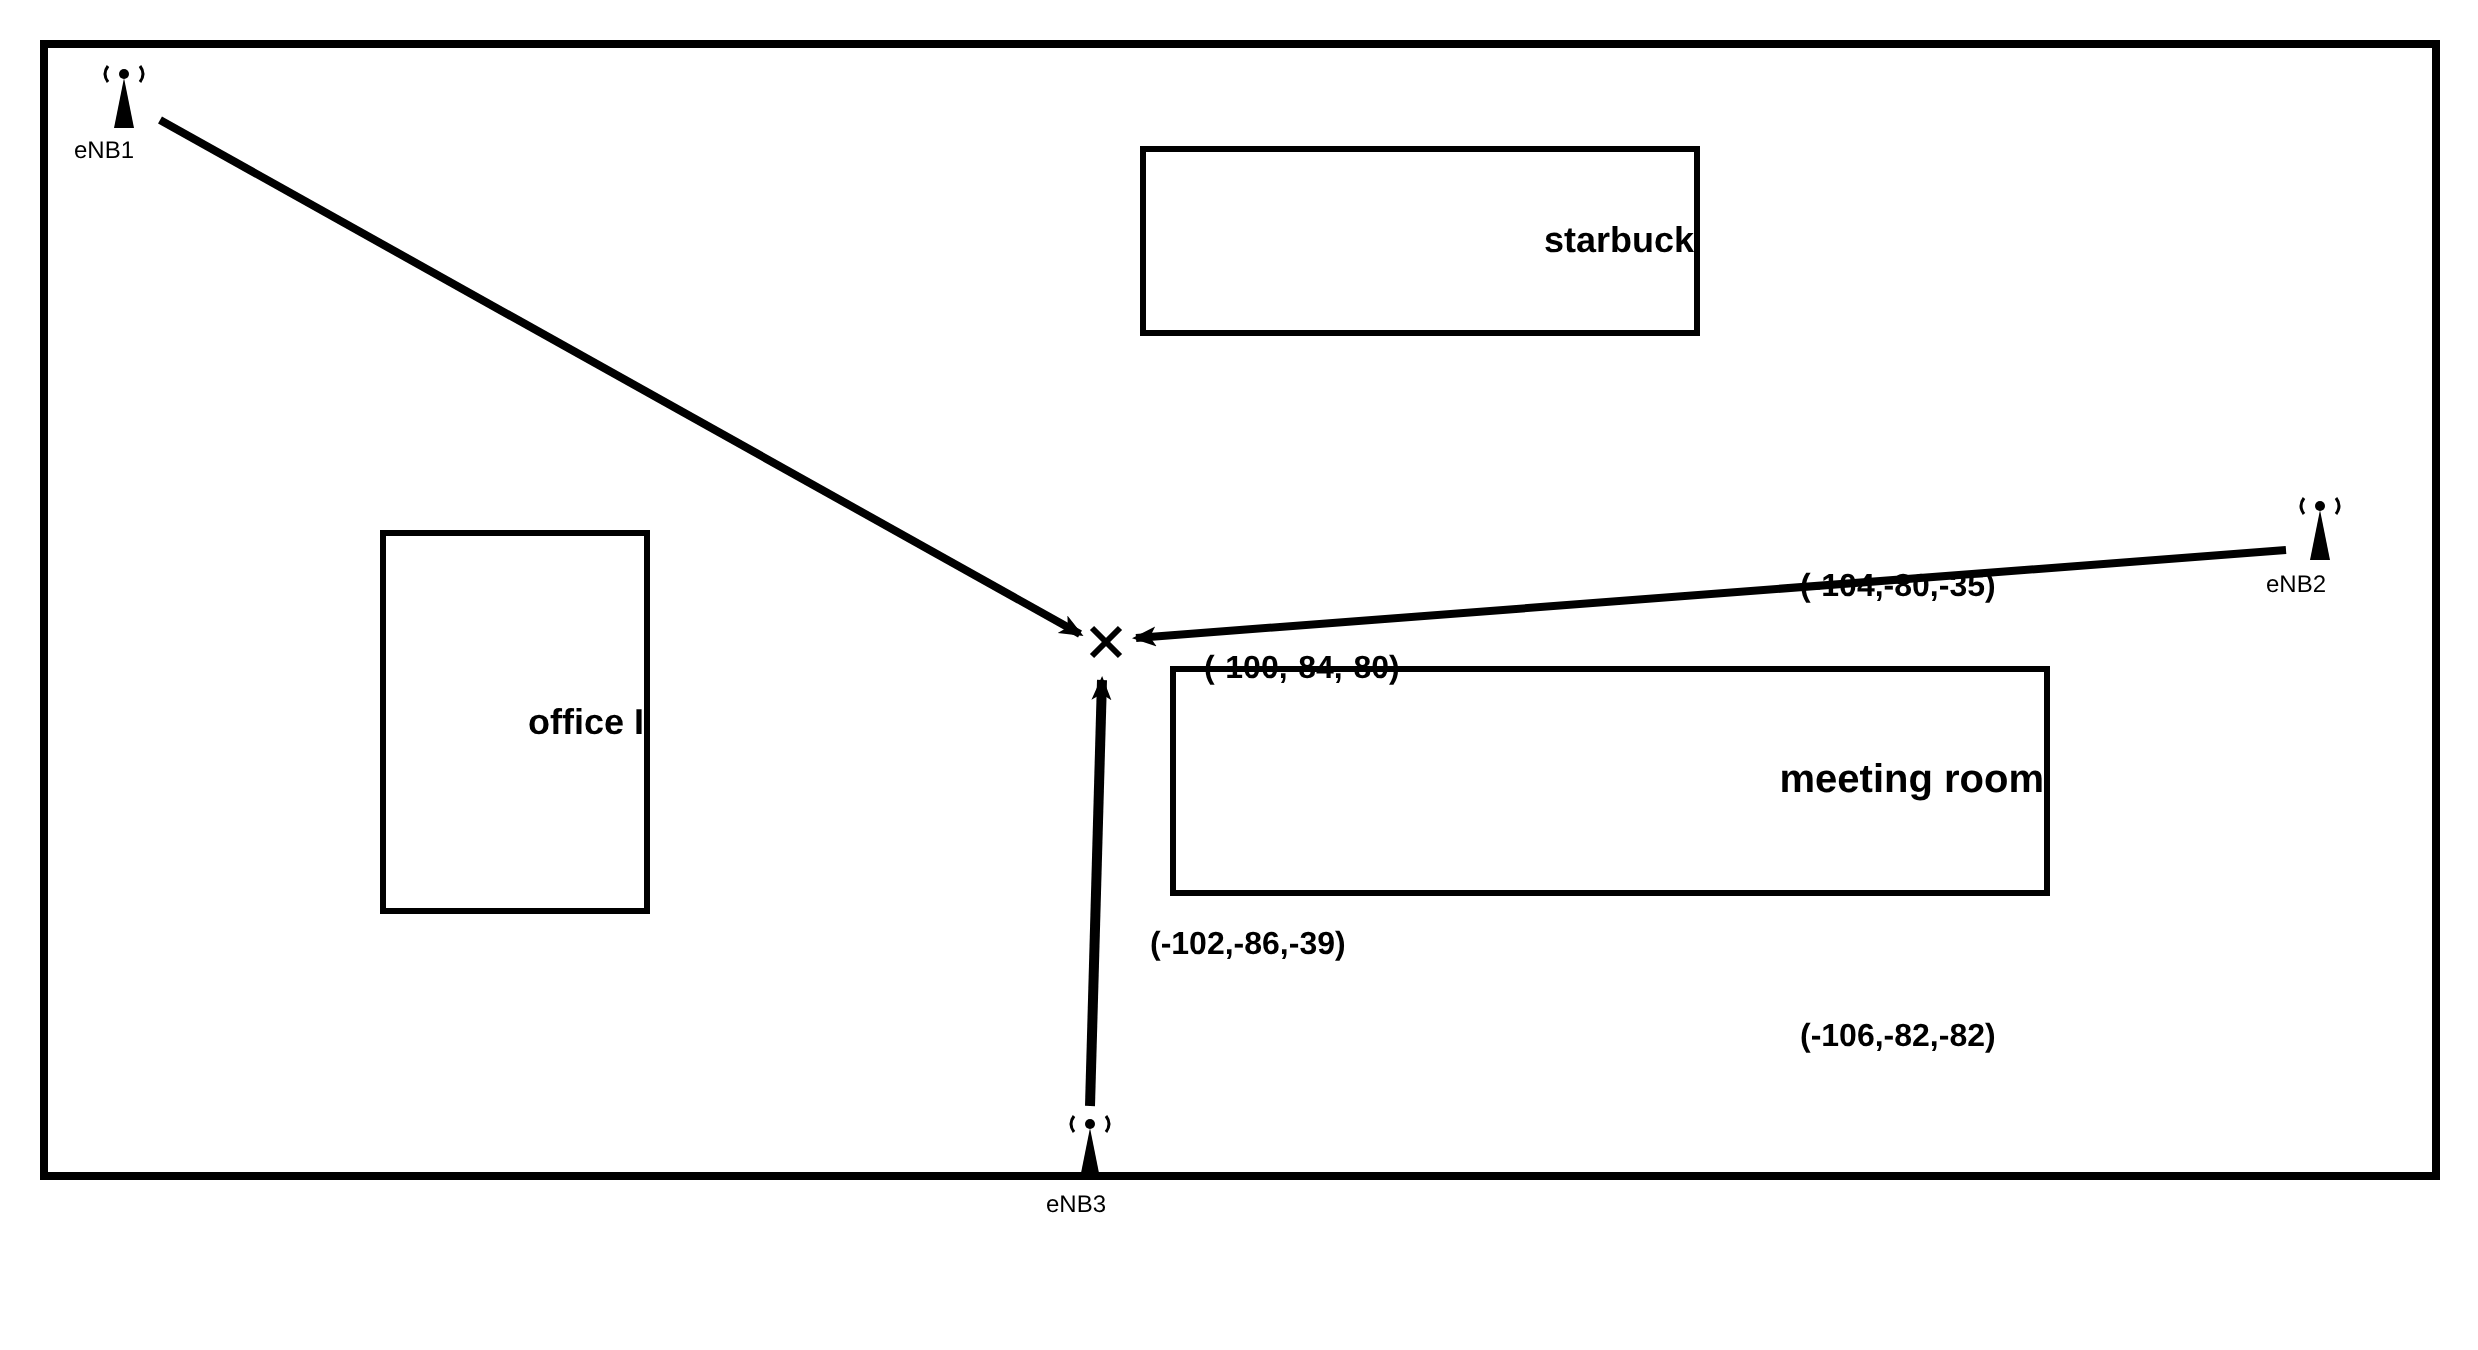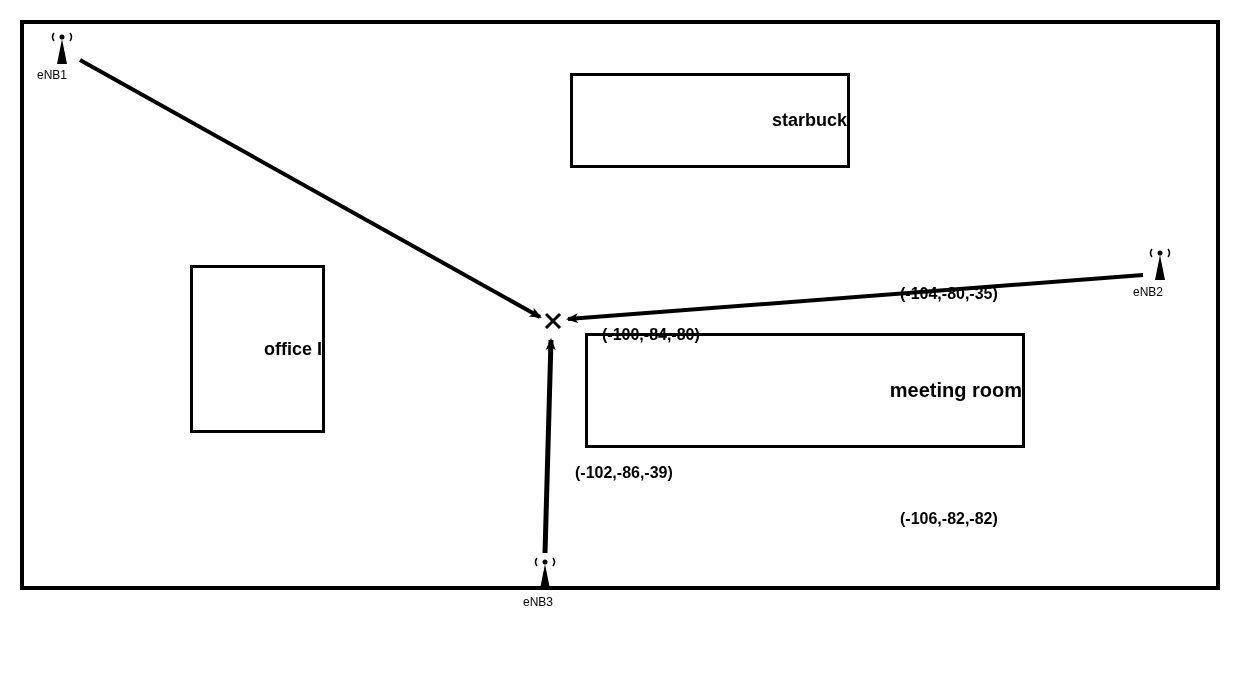--- a/index.html
+++ b/index.html
@@ -70,21 +70,21 @@
 <body>
 
 <div class="canvas">
 
   <div class="outer-frame"></div>
 
   <div class="room-box" style="left:570px; top:73px; width:280px; height:95px; font-size:18px;">
     <span>starbuck</span>
   </div>
 
-  <div class="room-box" style="left:190px; top:265px; width:135px; height:168px; font-size:18px;">
+  <div class="room-box" style="left:190px; top:265px; width:135px; height:192px; font-size:18px;">
     <span>office I</span>
   </div>
 
   <div class="room-box" style="left:585px; top:333px; width:440px; height:115px; font-size:20px;">
     <span>meeting room</span>
   </div>
 
   <svg class="overlay" viewBox="0 0 1239 675">
     <defs>
       <marker id="arrowhead" markerWidth="12" markerHeight="12" refX="10" refY="5" orient="auto" markerUnits="userSpaceOnUse">

